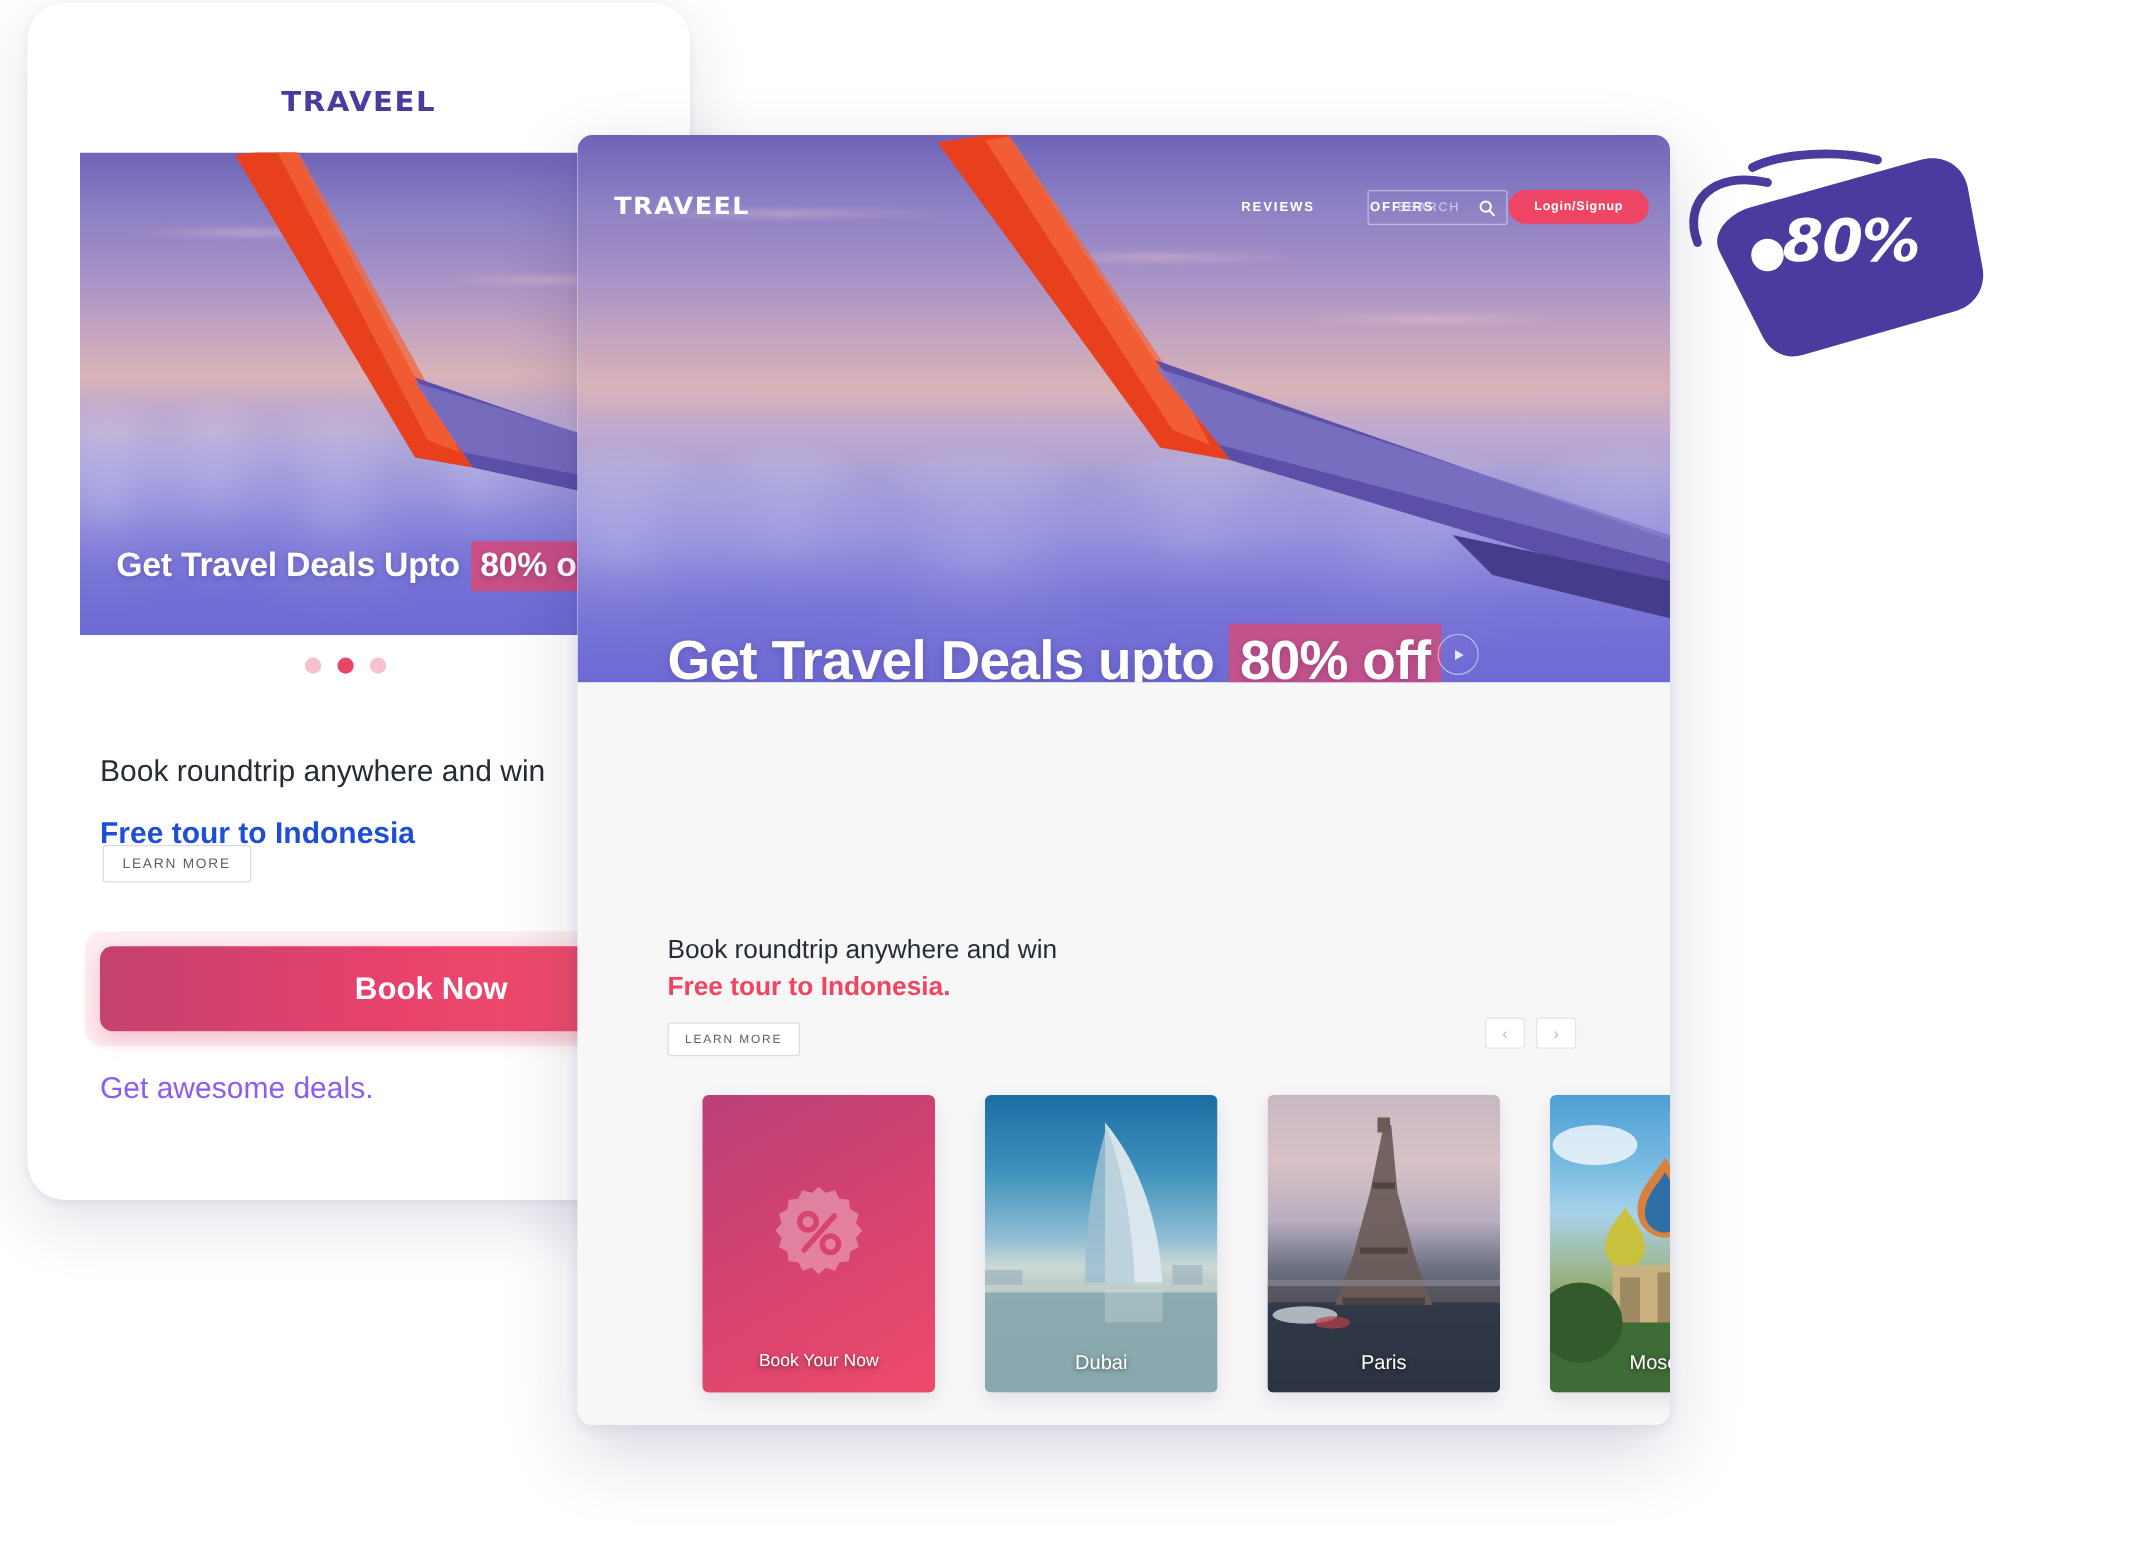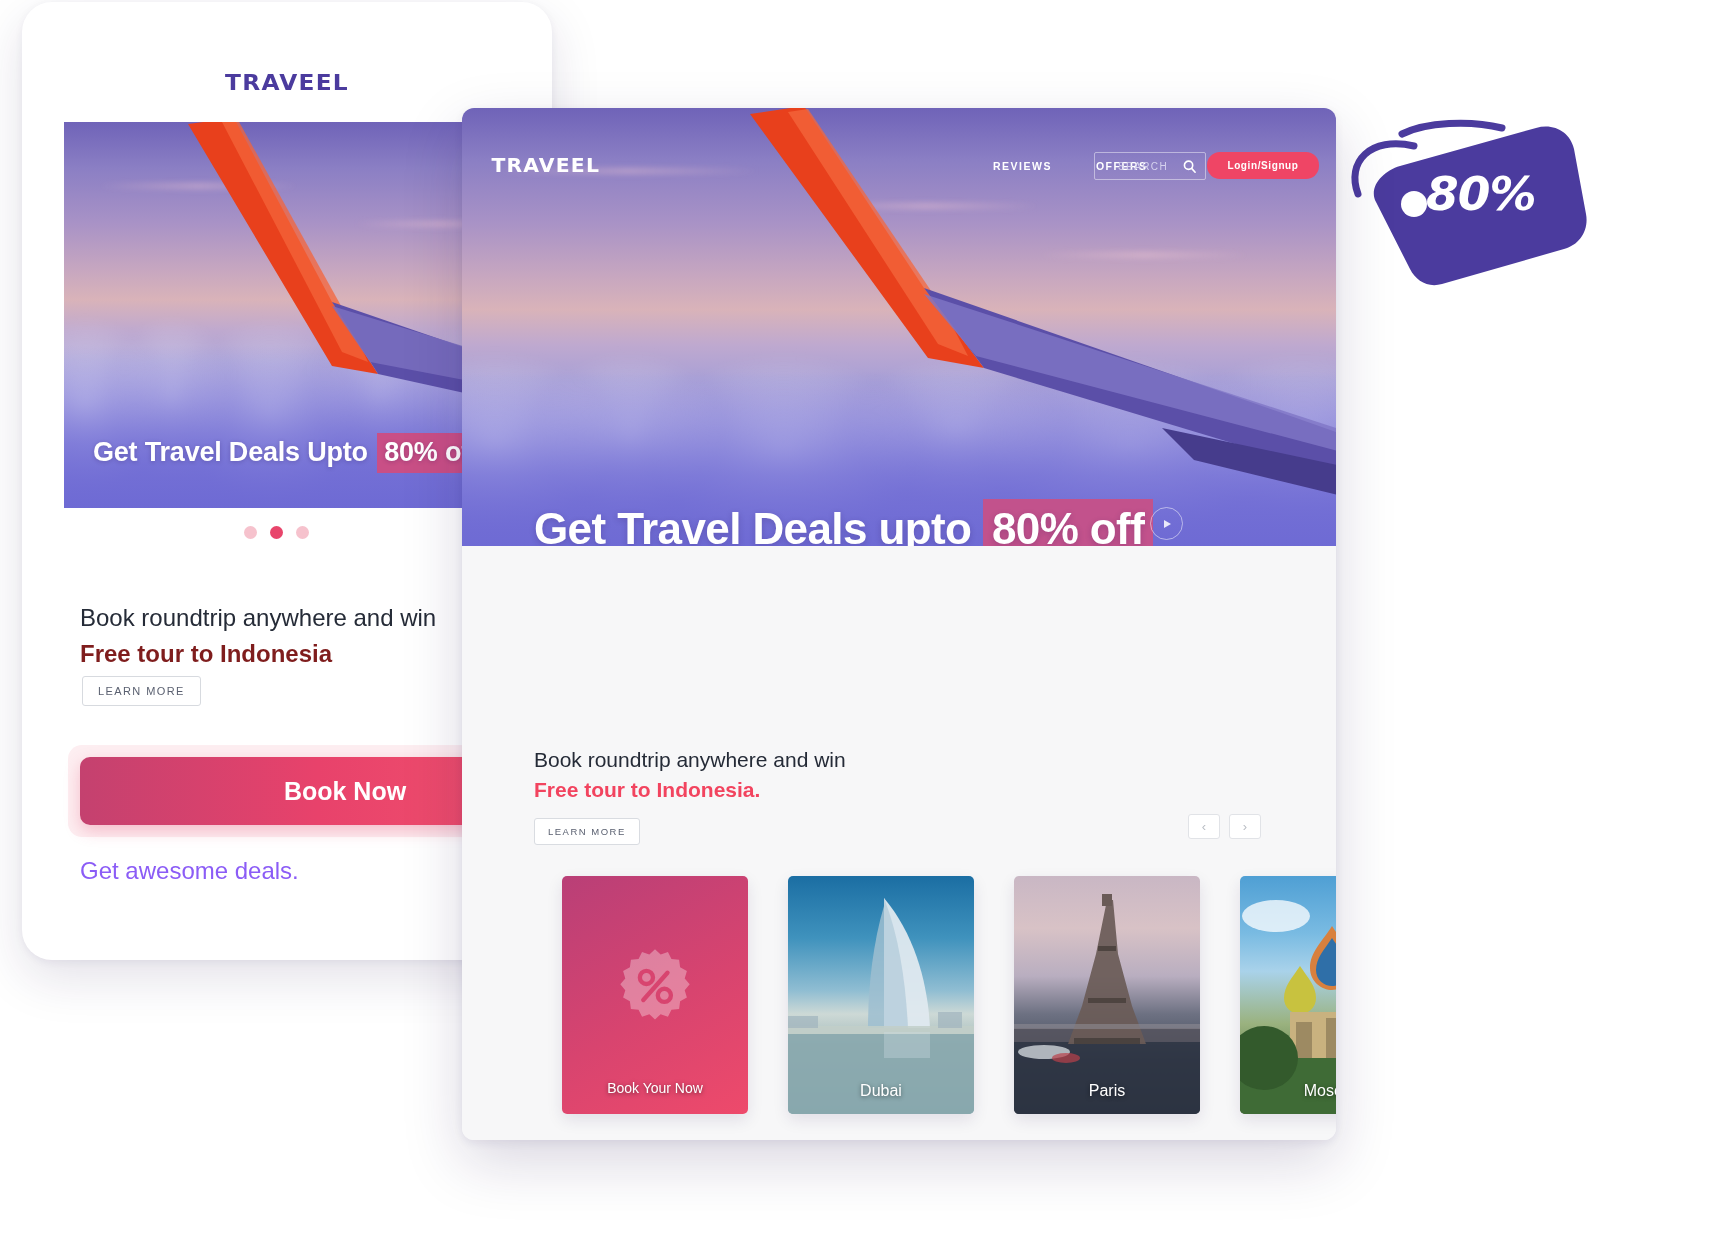--- a/index.html
+++ b/index.html
@@ -79,21 +79,21 @@
   .tablet-hero .hl-mark{
     background:#c94f86;padding:4px 7px 6px 7px;margin-left:2px;
   }
   .dots{position:absolute;left:222px;top:524px;display:flex;gap:13px;align-items:center;}
   .dot{width:13px;height:13px;border-radius:50%;background:#f6c2cd;}
   .dot.active{background:#e8456b;}
   .tablet-sub{
     position:absolute;left:58px;top:600px;width:520px;
     font-size:24px;color:#252b37;line-height:1.32;
   }
-  .tablet-sub .accent{color:#7f1d1d;font-weight:bold;display:block;margin-top:4px;}
+  .tablet-sub .accent{color:#1d4ed8;font-weight:bold;display:block;margin-top:17px;}
   .tablet-learn{
     position:absolute;left:60px;top:674px;
     border:1px solid #d7dadf;background:#fff;border-radius:3px;
     padding:8px 15px;font-size:11px;letter-spacing:1.4px;color:#5a6070;
     cursor:pointer;
   }
   .booknow-wrap{
     position:absolute;left:46px;top:743px;width:530px;height:92px;
     background:#fdeef1;border-radius:14px;
   }

